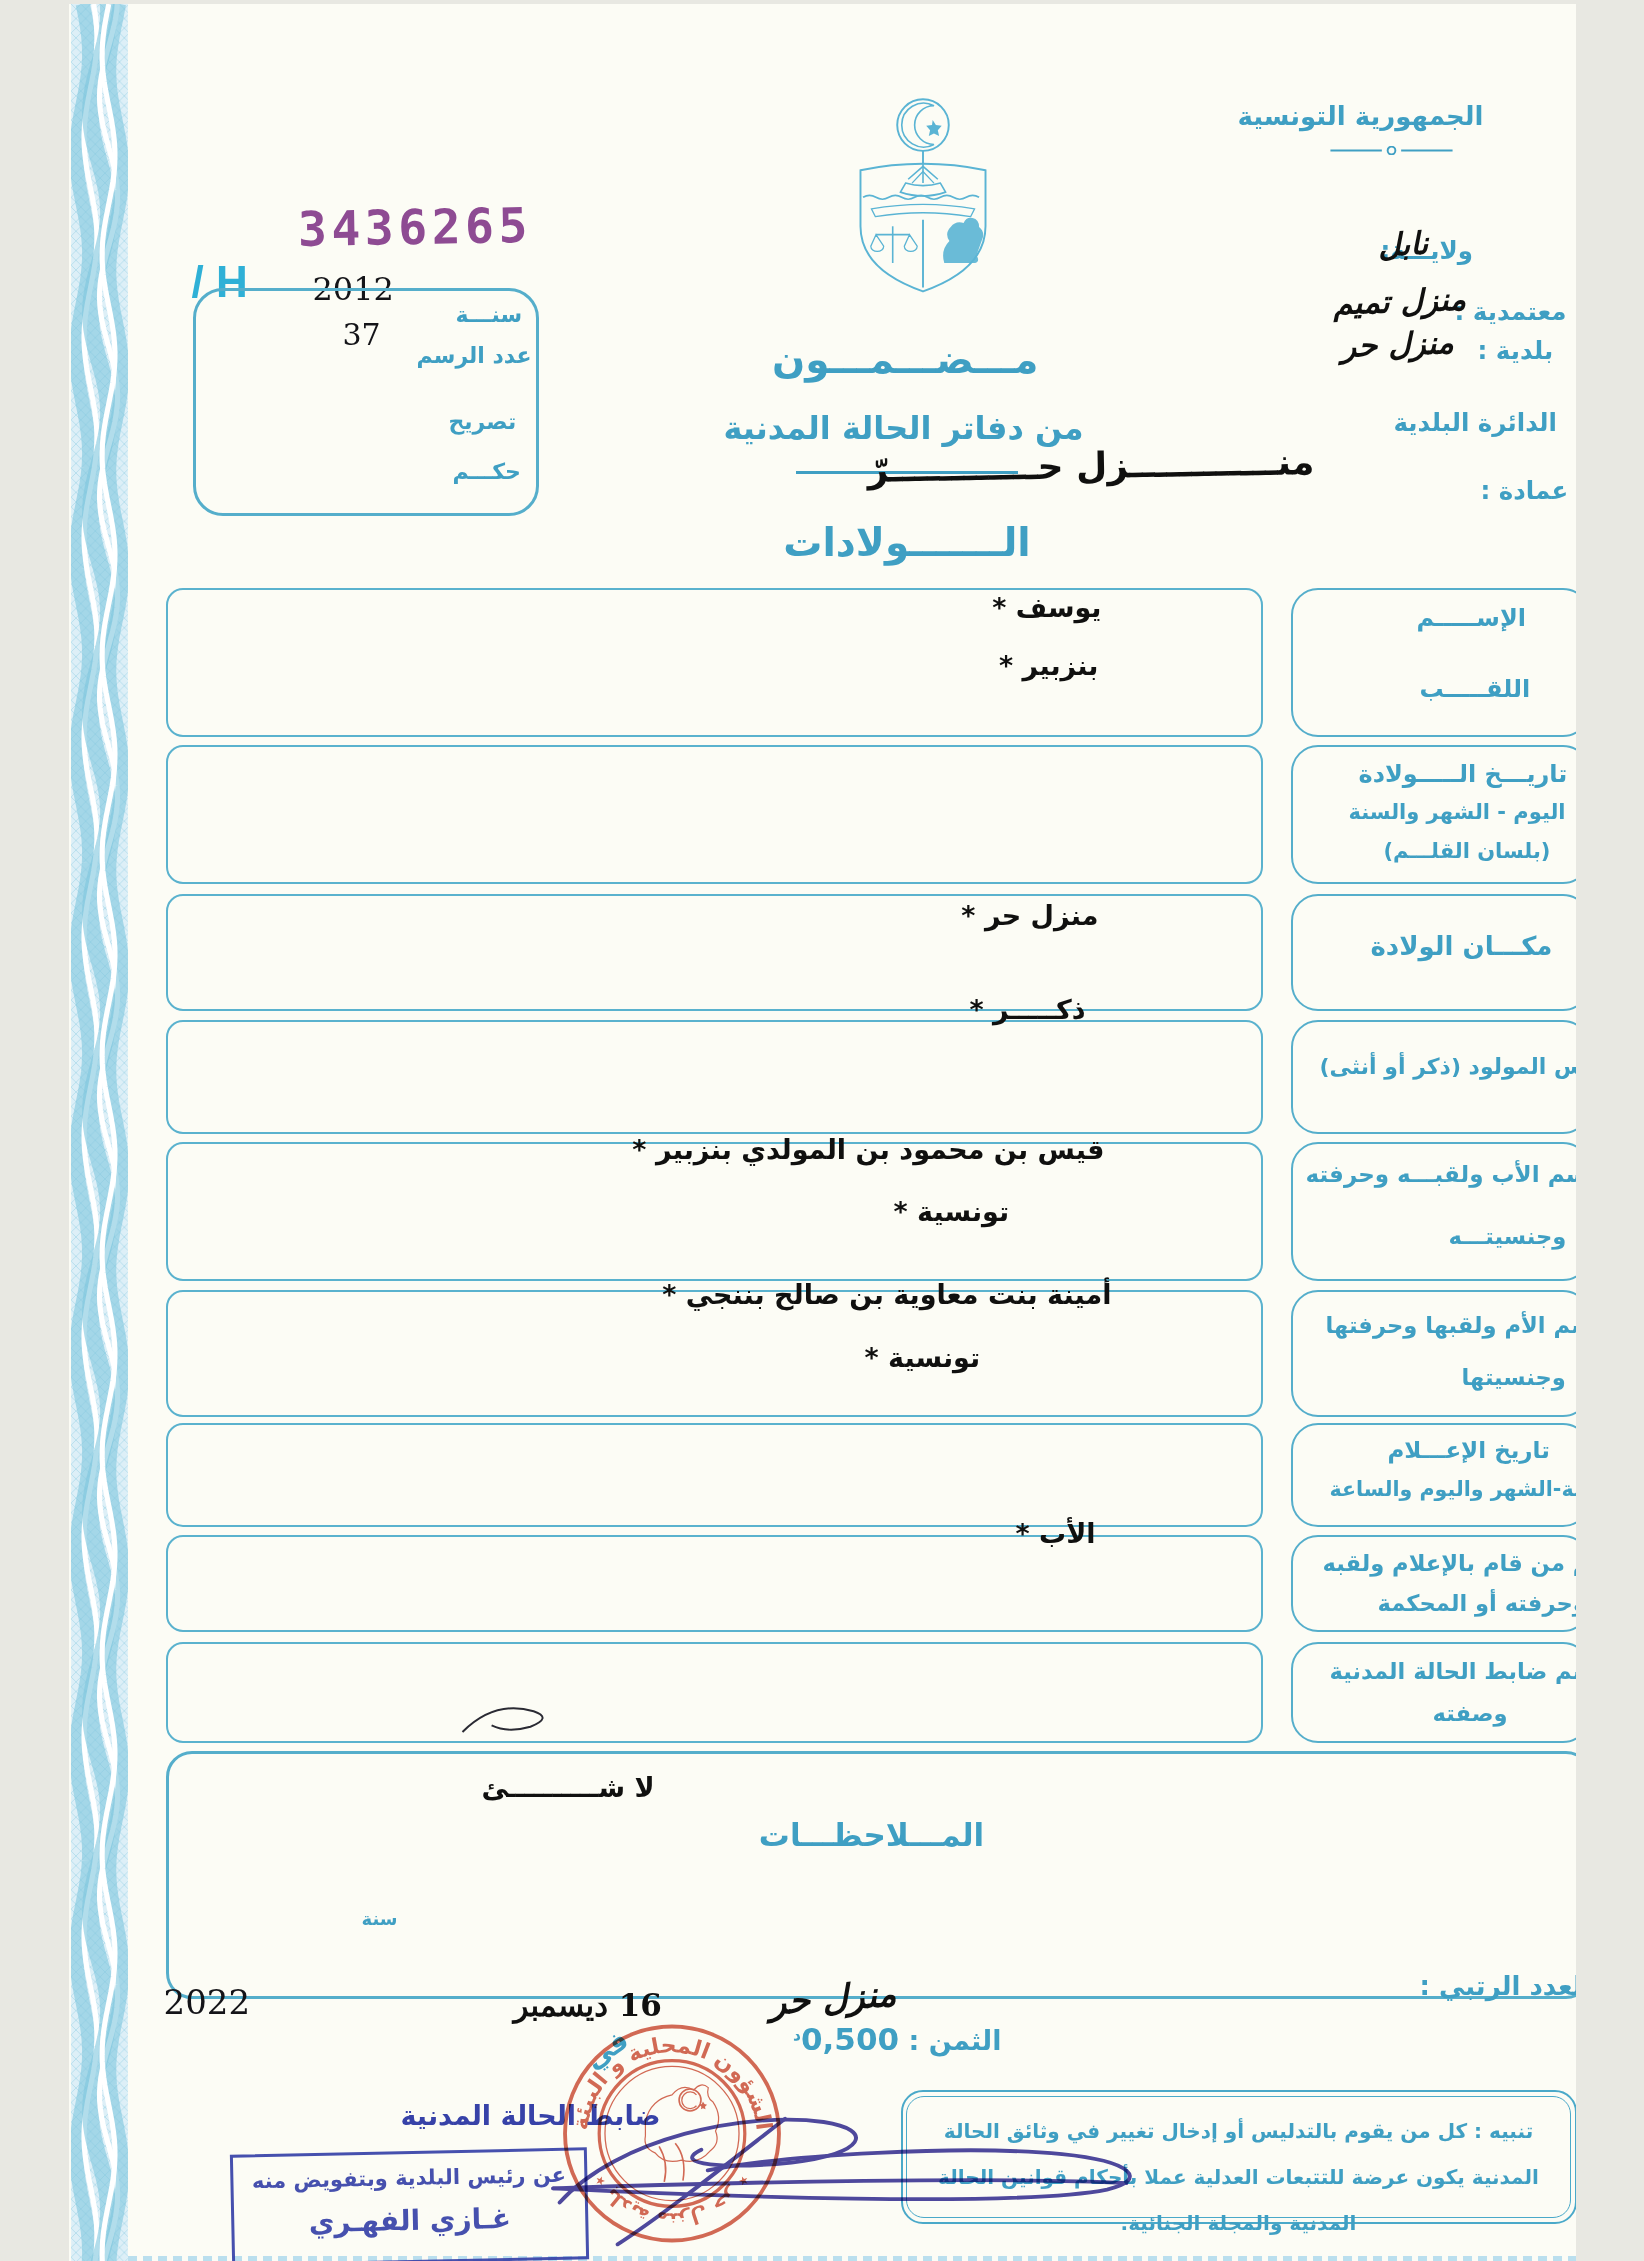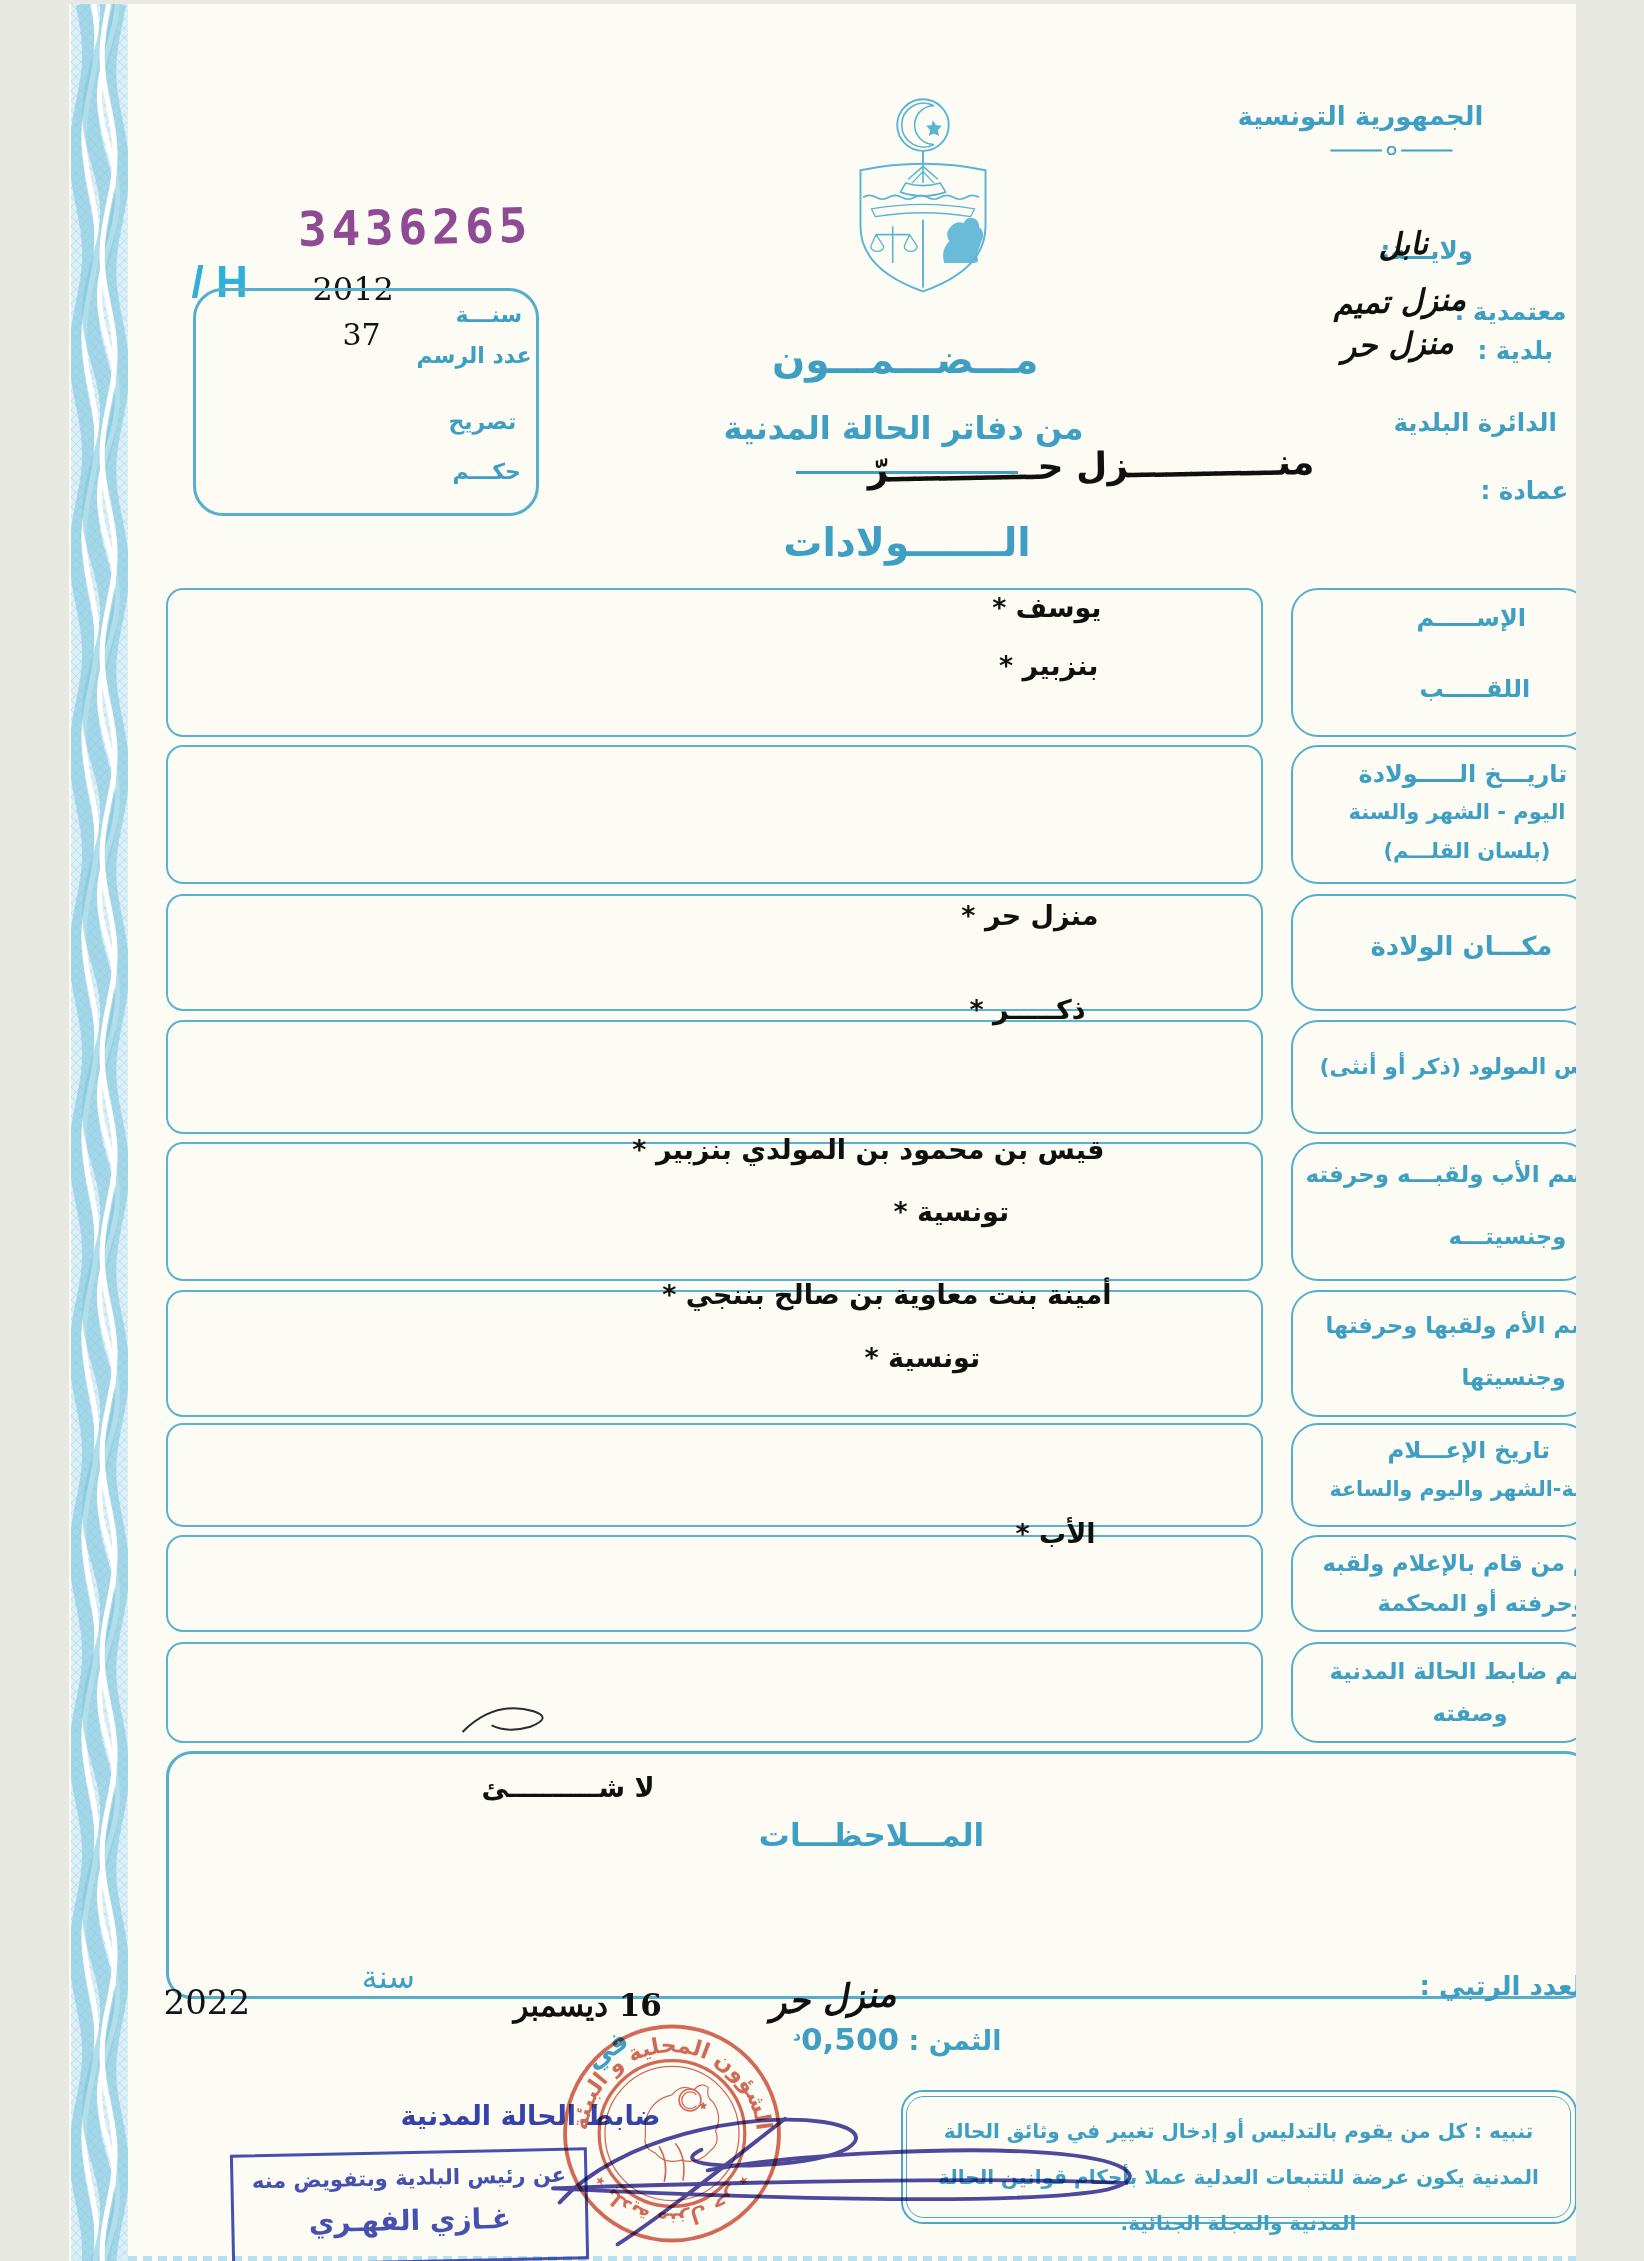--- a/index.html
+++ b/index.html
@@ -176,21 +176,21 @@
 
   <div class="abs cy nowrap" style="left:1351px;top:1967px;font-size:26px;font-weight:bold">العدد الرتبي :</div>
   <div class="abs cy nowrap" style="right:574px;top:2017px;font-size:27px;font-weight:bold">
     <span>الثمن :</span>
     <span style="font-size:31px">0,500</span><sup class="cur">د</sup>
   </div>
 
   <div class="abs val hand nowrap" style="left:700px;top:1974px;font-size:35px;transform:rotate(-4deg)">منزل حر</div>
   <div class="abs cy" style="left:515px;top:2030px;font-size:27px;font-weight:bold;transform:rotate(-35deg)">في</div>
   <div class="abs val serif nowrap" style="left:445px;top:1983px;font-size:31px">16 ديسمبر</div>
-  <div class="abs cy" style="left:293px;top:1954px;font-size:32px;font-weight:normal">سنة</div>
+  <div class="abs cy" style="left:293px;top:1904px;font-size:18px;font-weight:bold">سنة</div>
   <div class="abs blk serif" style="left:95px;top:1978px;font-size:34px">2022</div>
 
   <div class="abs stampblue nowrap" style="left:332px;top:2096px;font-size:27px;font-weight:bold">ضابط الحالة المدنية</div>
 
   <div class="abs" style="left:162px;top:2147px;width:351px;height:106px;border:3.9px solid #3742a8;transform:rotate(-1.2deg);opacity:.92">
     <div class="ctr stampblue" style="margin-top:11.6px;font-size:21px;font-weight:bold">عن رئيس البلدية وبتفويض منه</div>
     <div class="ctr stampblue" style="margin-top:14px;font-size:28px;font-weight:bold">غـازي الفهـري</div>
   </div>
 
   <div class="abs" style="left:832px;top:2086px;width:672px;height:130px;border:2.6px solid #4aa9c9;border-radius:22px">

